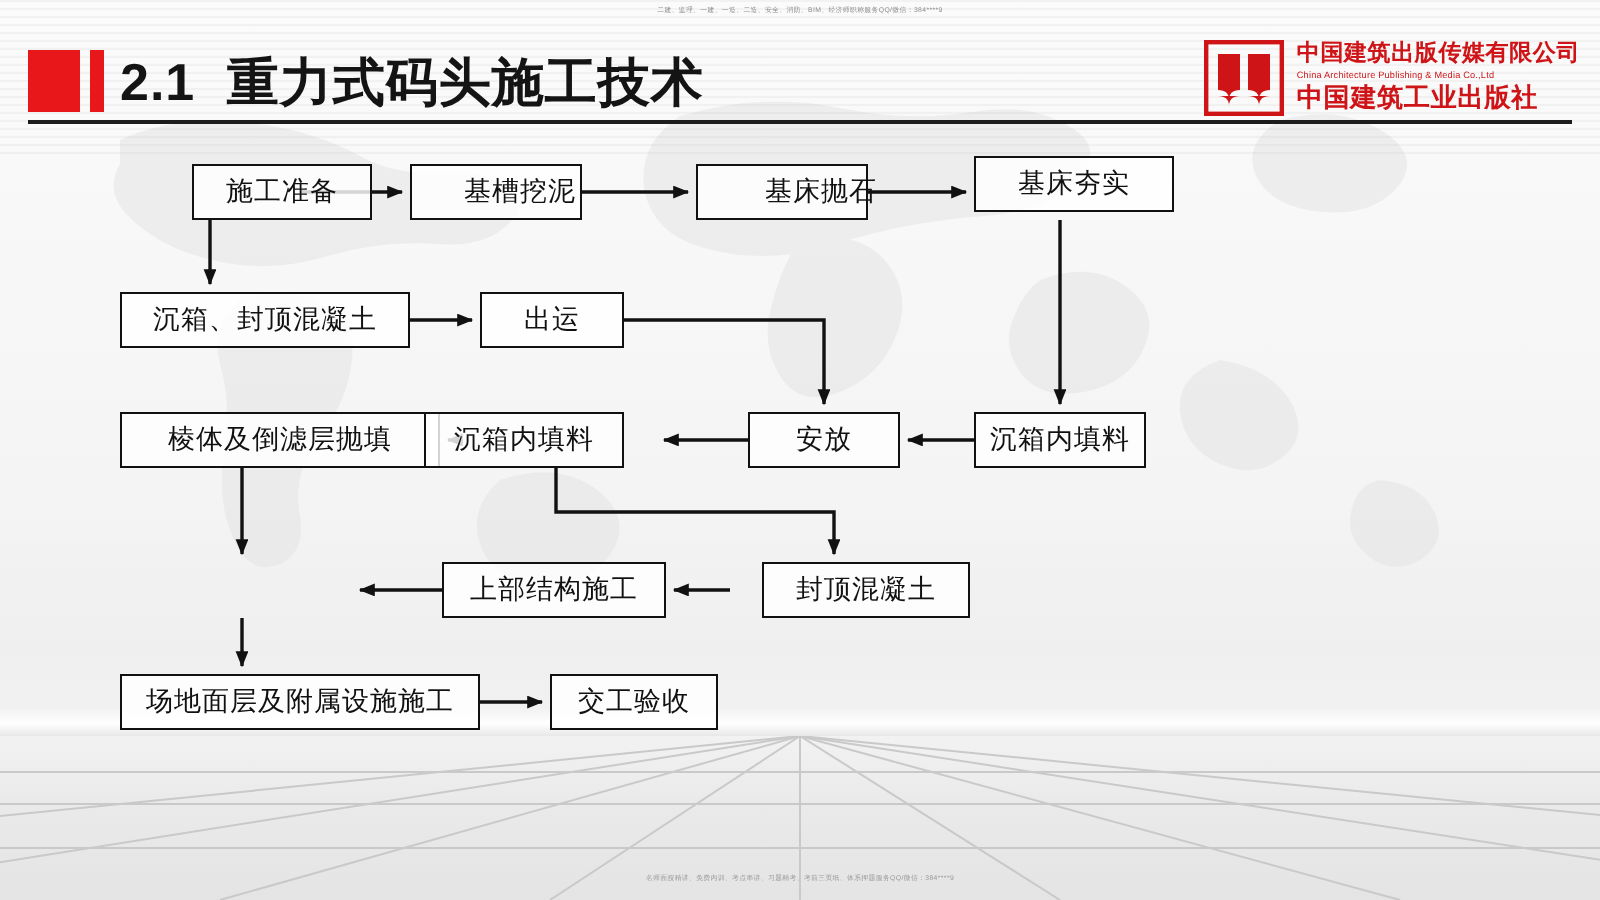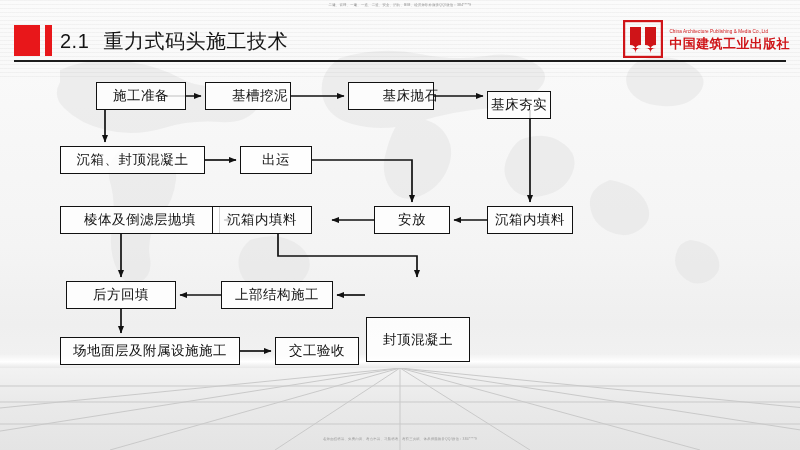--- a/index.html
+++ b/index.html
@@ -58,21 +58,21 @@
   .title-bar-big {
     position: absolute; left: 14px; top: 3px;
     width: 26px; height: 31px; background: #e8171a;
   }
   .title-bar-small {
     position: absolute; left: 45px; top: 3px;
     width: 7px; height: 31px; background: #e8171a;
   }
   .title-text {
     position: absolute; left: 60px; top: 0px;
-    font-size: 20px; font-weight: normal; color: #141414;
+    font-size: 26px; font-weight: bold; color: #141414;
     letter-spacing: .5px; white-space: nowrap;
     line-height: 38px;
   }
   .title-underline {
     position: absolute; left: 14px; top: 60px; width: 772px; height: 2px;
     background: #1c1c1c;
   }
   
   .logo {
     position: absolute; right: 10px; top: 20px;
@@ -153,20 +153,21 @@
 
   <div class="logo">
     <svg class="logo-mark" viewBox="0 0 40 38">
       <rect x="1" y="1" width="38" height="36" fill="none" stroke="#cf1418" stroke-width="2.4"></rect>
       <path d="M7 7 h11 v18 q-5.5 0-5.5 5 0-5-5.5-5z" fill="#cf1418"></path>
       <path d="M33 7 h-11 v18 q5.5 0 5.5 5 0-5 5.5-5z" fill="#cf1418"></path>
       <path d="M7 28 q5.5 0 5.5 5 0-5 5.5-5 h-11z" fill="#cf1418"></path>
       <path d="M33 28 q-5.5 0-5.5 5 0-5-5.5-5 h11z" fill="#cf1418"></path>
     </svg>
     <div class="logo-txt">
+      <div class="logo-cn1">中国建筑出版传媒有限公司</div>
       <div class="logo-en">China Architecture Publishing &amp; Media Co.,Ltd</div>
       <div class="logo-cn2">中国建筑工业出版社</div>
     </div>
   </div>
 
   <div id="chart">
     <svg class="edges" viewBox="0 0 800 320">
       <defs>
         <marker id="ah" markerWidth="9" markerHeight="9" refX="7.4" refY="3.2" orient="auto" markerUnits="userSpaceOnUse">
           <path d="M0,0 L8,3.2 L0,6.4 z" fill="#111"></path>
@@ -201,27 +202,26 @@
         <path d="M121,168 L121,211"></path>
 
         <path d="M121,243 L121,267"></path>
 
         <path d="M240,285 L271,285"></path>
       </g>
     </svg>
   <div class="node" style="left: 60px; top: 16px; width: 90px; height: 28px; margin-left: 36px;">施工准备</div>
       <div class="node" style="left: 205px; top: 16px; width: 86px; height: 28px; padding-left: 24px;">基槽挖泥</div>
       <div class="node" style="left: 348px; top: 16px; width: 86px; height: 28px; padding-left: 39px;">基床抛石</div>
-      <div class="node" style="left: 487px; top: 25px; width: 64px; height: 28px;">基床夯实</div>
+      <div class="node" style="left: 487px; top: 12px; width: 100px; height: 28px;">基床夯实</div>
       <div class="node" style="left: 60px; top: 80px; width: 145px; height: 28px;">沉箱、封顶混凝土</div>
       <div class="node" style="left: 240px; top: 80px; width: 72px; height: 28px;">出运</div>
       <div class="node" style="left: 60px; top: 140px; width: 160px; height: 28px;">棱体及倒滤层抛填</div>
       <div class="node" style="left: 212px; top: 140px; width: 100px; height: 28px;">沉箱内填料</div>
       <div class="node" style="left: 374px; top: 140px; width: 76px; height: 28px;">安放</div>
       <div class="node" style="left: 487px; top: 140px; width: 86px; height: 28px;">沉箱内填料</div>
-      <div class="node" style="left: 66px; top: 215px; width: 110px; height: 28px;">后方回填</div>
       <div class="node" style="left: 221px; top: 215px; width: 112px; height: 28px; font-family: Liberation Serif, serif;">上部结构施工</div>
-      <div class="node" style="left: 366px; top: 215px; width: 104px; height: 45px; margin-top: 36px;">封顶混凝土</div>
+      <div class="node" style="left: 381px; top: 215px; width: 104px; height: 28px;">封顶混凝土</div>
       <div class="node" style="left: 60px; top: 271px; width: 180px; height: 28px;">场地面层及附属设施施工</div>
       <div class="node" style="left: 275px; top: 271px; width: 84px; height: 28px;">交工验收</div>
     </div>
 
 </div>
 
 </body></html>

